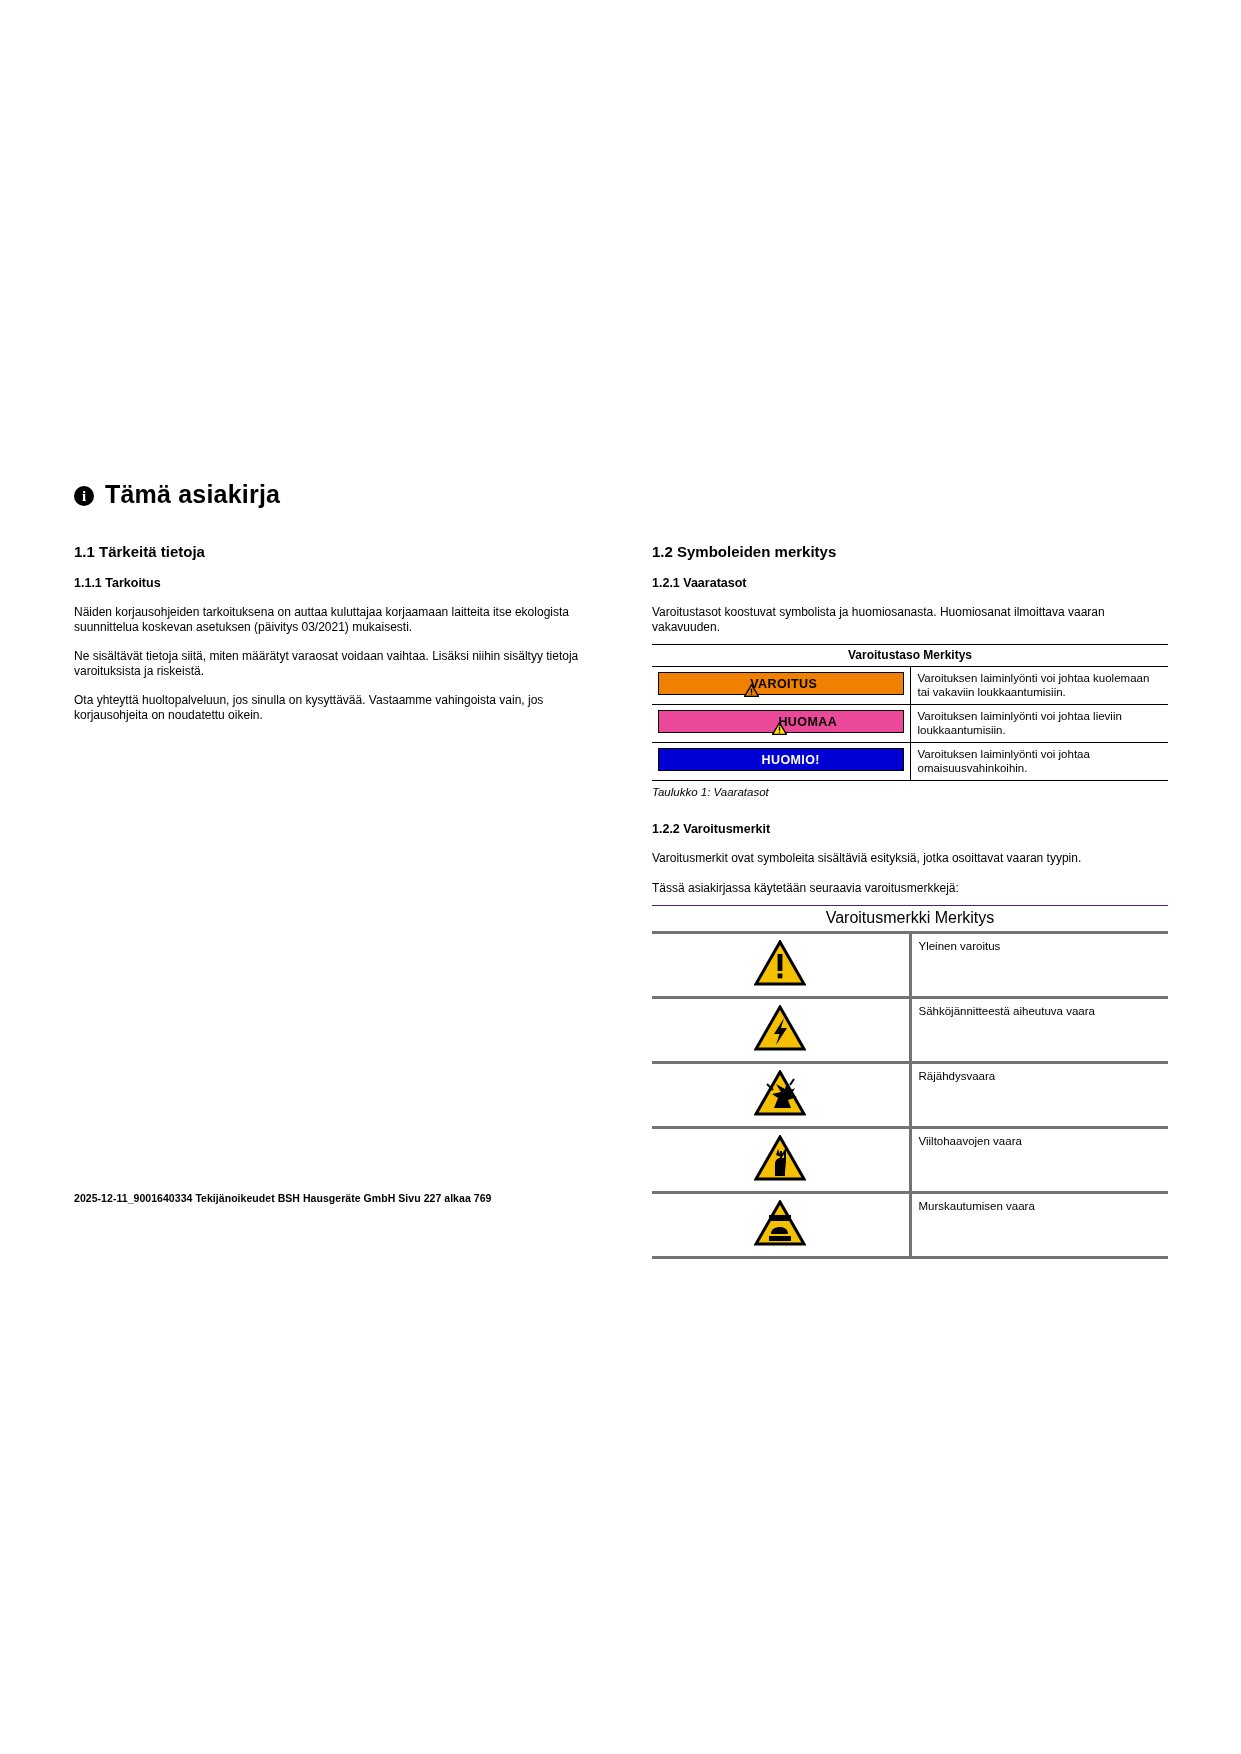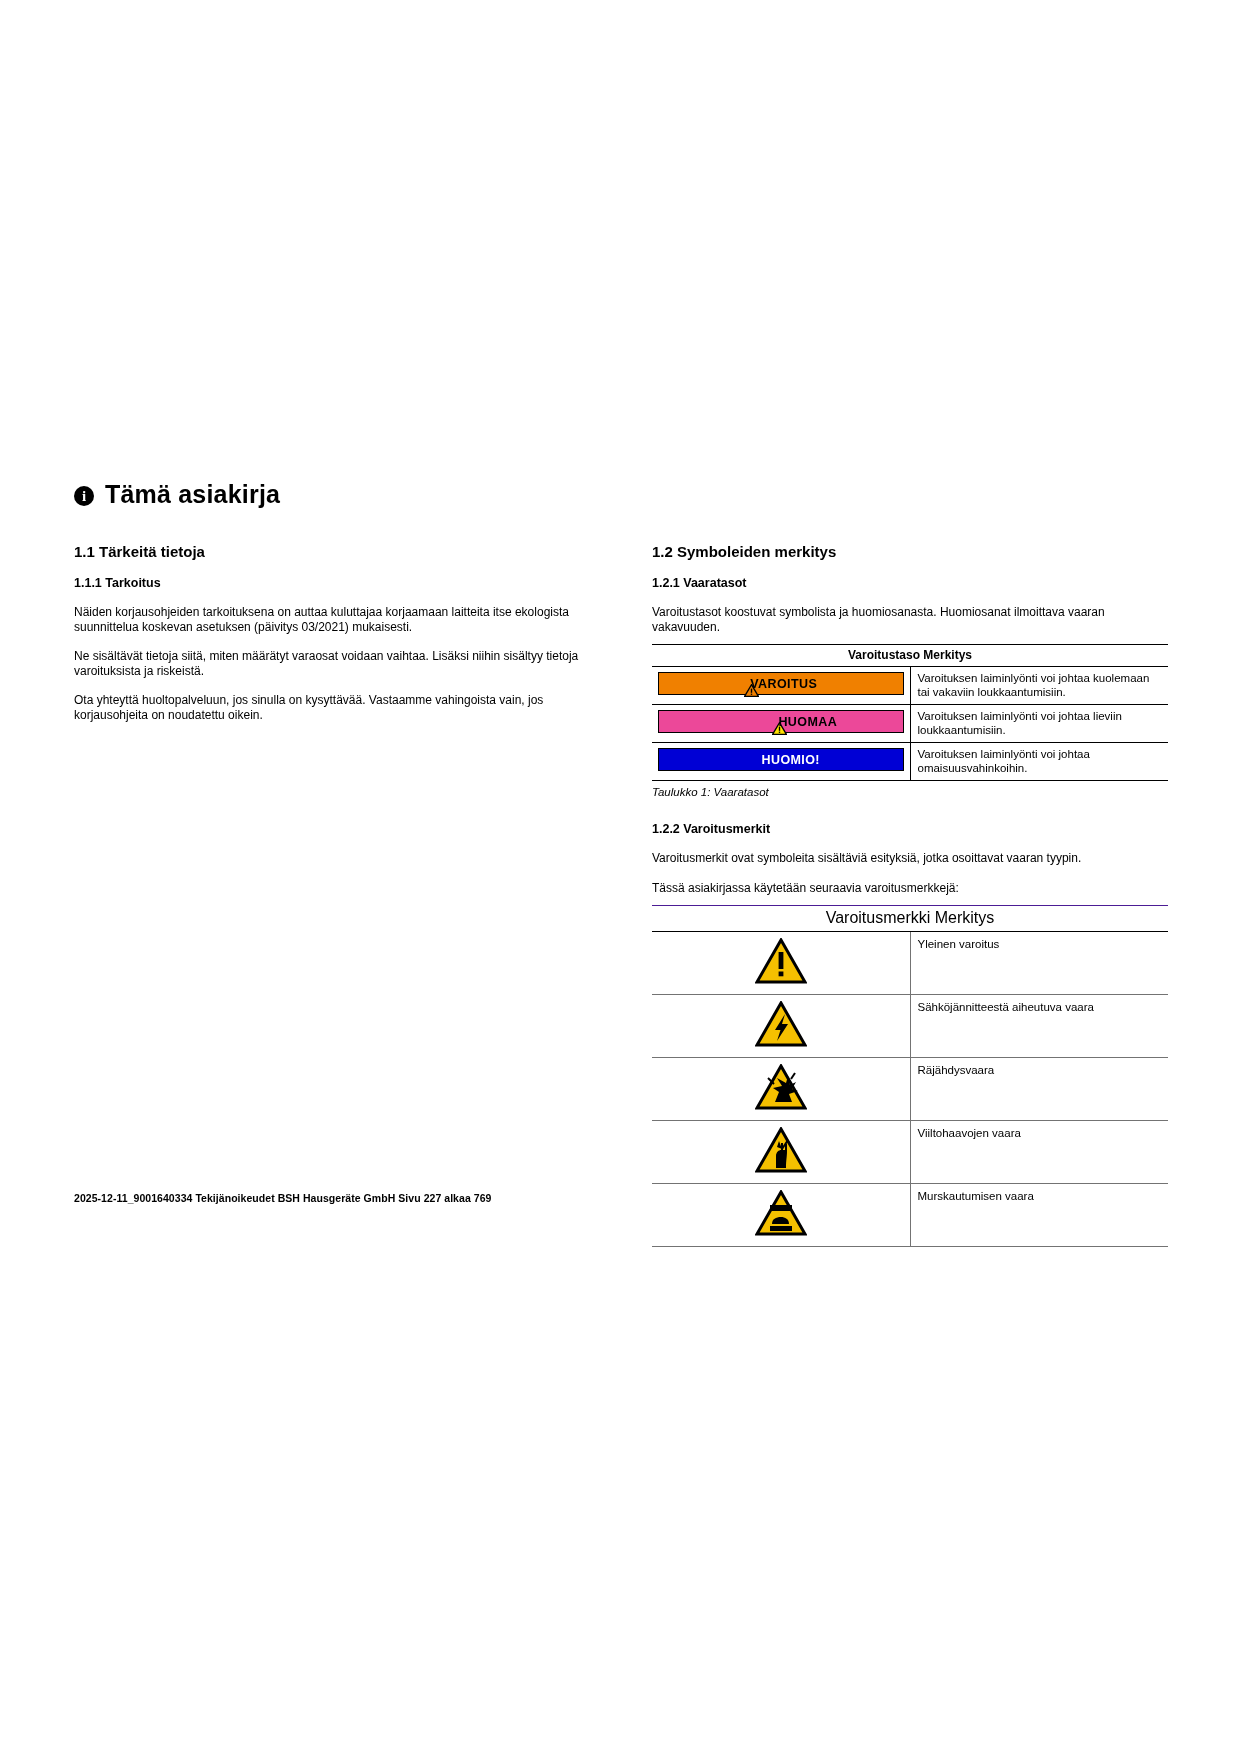--- a/index.html
+++ b/index.html
@@ -148,21 +148,21 @@
   }
   table.tbl2 th {
     font-size: 16px;
     font-weight: normal;
     text-align: center;
     padding: 3px 0 4px 0;
     border-top: 1px solid #4c1d95;
     border-bottom: 1px solid #000;
   }
   table.tbl2 td {
-    border: 1px solid #737373;
+    border: 3px solid #737373;
     vertical-align: top;
     margin-top: 28px;
   }
   .sym-cell {
     width: 243px;
     border-left: none !important;
     text-align: center;
     padding: 6px 0 6px 0;
     height: 48px;
   }

